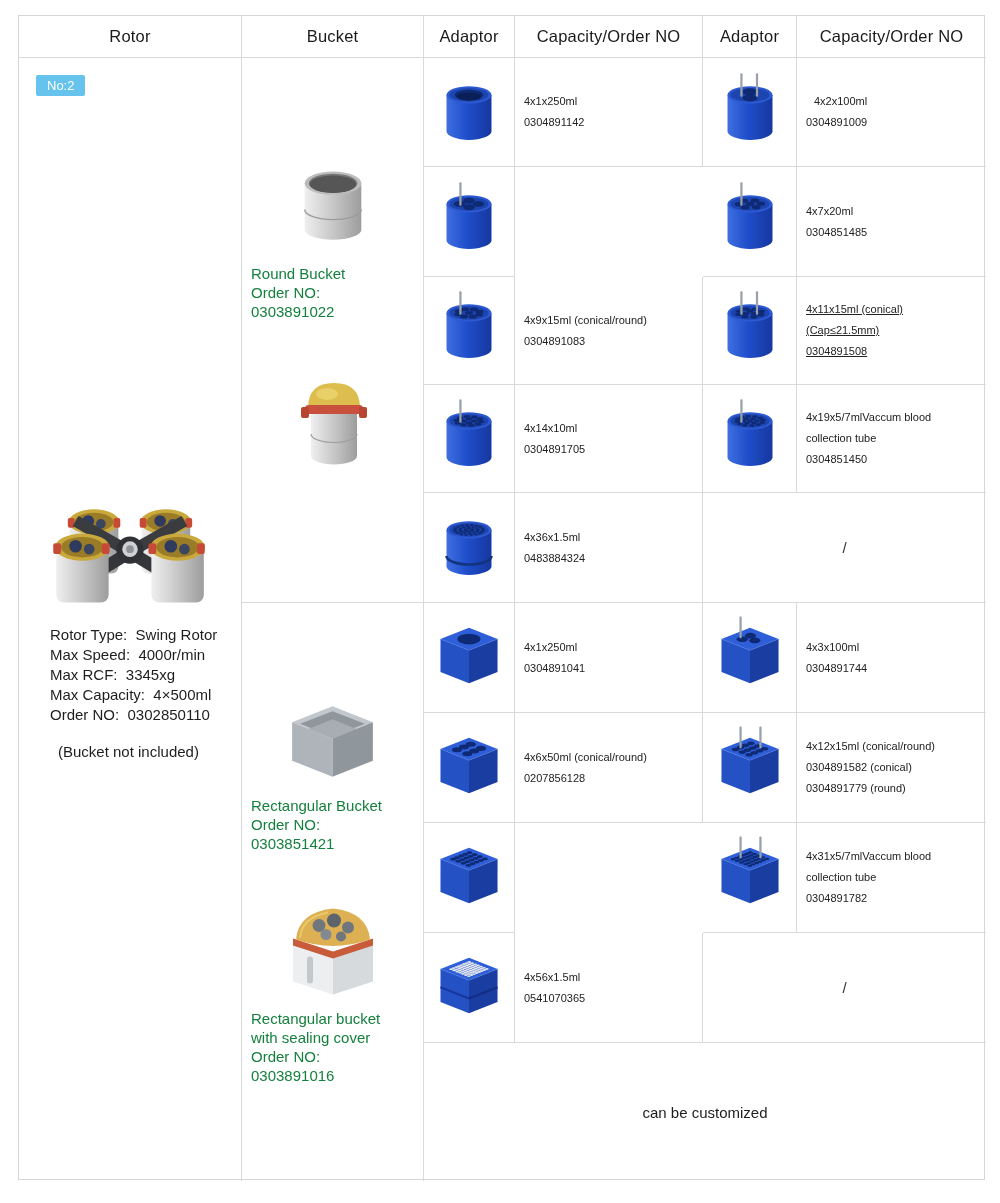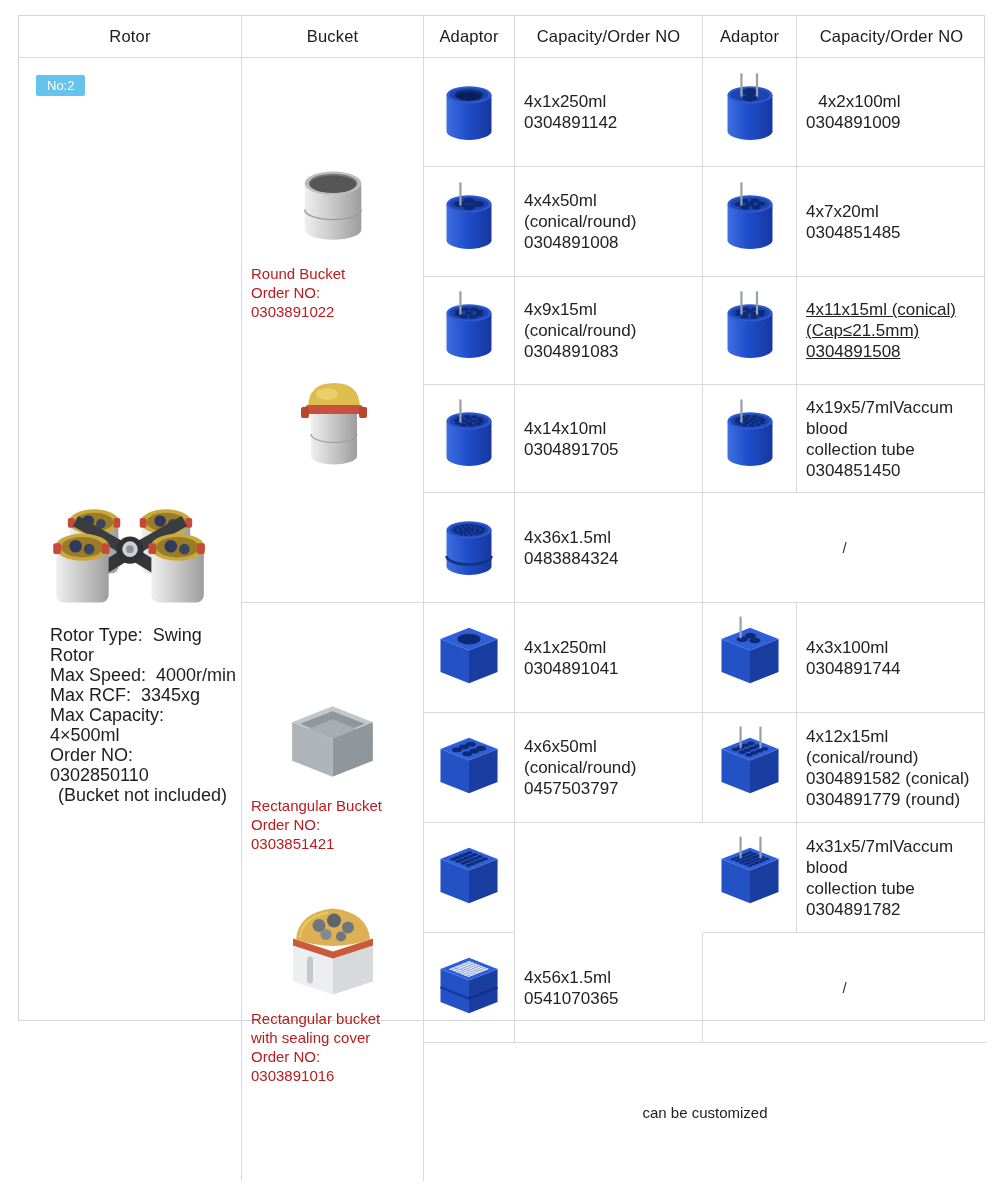--- a/index.html
+++ b/index.html
@@ -3,55 +3,55 @@
 <meta charset="utf-8">
 <style>
   * { margin:0; padding:0; box-sizing:border-box; }
   html,body { background:#ffffff; }
   body {
     width:1000px; height:1203px; position:relative;
     font-family:"Liberation Sans","DejaVu Sans",sans-serif;
     color:#222222;
   }
   .tbl {
-    position:absolute; left:18px; top:15px; width:967px; height:1006px;
+    position:absolute; left:18px; top:15px; width:967px; height:1165px;
     display:grid;
     grid-template-columns:223px 182px 91px 188px 94px 189px;
     grid-template-rows:42px 109px 110px 108px 108px 110px 110px 110px 110px 110px 138px;
     border:1px solid #d6d6d6;
     background:#ffffff;
   }
   .c { border-right:1px solid #d9d9d9; border-bottom:1px solid #d9d9d9; position:relative; }
   .nr { border-right:none; }
   .nb { border-bottom:none; }
   .hdr {
     display:flex; align-items:center; justify-content:center;
     font-size:16.5px; color:#1a1a1a; letter-spacing:0.2px;
   }
   .imgcell { display:flex; align-items:center; justify-content:center; }
   .cap {
     display:flex; align-items:center; padding-left:9px; padding-right:1px;
-    font-size:17px; line-height:21px; white-space:pre-line; color:#222;
+    font-size:11px; line-height:21px; white-space:pre-line; color:#222;
   }
   .center { display:flex; align-items:center; justify-content:center; font-size:15px; }
   .badge {
     position:absolute; left:17px; top:17px;
     background:#65c3ee; color:#ffffff; font-size:13px;
     padding:3px 11px; border-radius:2px;
   }
   .rotor-img { position:absolute; top:428px; left:50%; transform:translateX(-50%); }
   .specs {
     position:absolute; top:567px; left:31px; right:4px;
-    font-size:18px; line-height:20px; color:#1e1e1e;
+    font-size:15px; line-height:20px; color:#1e1e1e;
   }
-  .specs .indent { padding-left:8px; }
+  .specs .indent { padding-left:8px;margin-top:17px; }
   .bk-img { position:absolute; left:50%; transform:translateX(-50%); }
   .bk-label {
     position:absolute; left:9px; right:15px;
-    font-size:15px; line-height:19px; color:#b91c1c;
+    font-size:15px; line-height:19px; color:#15803d;
   }
   .slash { font-size:15px; color:#333; }
   .footer-cell { display:flex; align-items:center; justify-content:center; font-size:15px; color:#1e1e1e; }
 </style>
 </head>
 <body>
 
 <div class="tbl">
 
   <div class="c hdr">Rotor</div>
@@ -241,22 +241,20 @@
           <path d="M19,30 L19,72 A26,10 0 0 0 71,72 L71,30 Z" fill="url(#gcyl)"></path>
           <ellipse cx="45" cy="30" rx="26" ry="10" fill="#2d5ad2"></ellipse>
           <ellipse cx="45" cy="30" rx="22.5" ry="8" fill="#1d45b0"></ellipse>
           <ellipse cx="45.0" cy="26.2" rx="6.8" ry="3.3" fill="#0e2a74"></ellipse>
           <ellipse cx="55.9" cy="30.0" rx="6.8" ry="3.3" fill="#0e2a74"></ellipse>
           <ellipse cx="45.0" cy="33.8" rx="6.8" ry="3.3" fill="#0e2a74"></ellipse>
           <ellipse cx="34.1" cy="30.0" rx="6.8" ry="3.3" fill="#0e2a74"></ellipse>
           <rect x="33.8" y="5" width="2.6" height="27" rx="1" fill="#9aa1a8"></rect>
         </svg></div>
     </div>
-  <div class="c cap" style="grid-column:4; grid-row:3;">4x4x50ml (conical/round)
-0304891008</div>
   <div class="c imgcell" style="grid-column:5; grid-row:3;">
       <div><svg width="78" height="83" viewBox="0 0 90 96">
           <defs>
             <linearGradient id="gcyl" x1="0" y1="0" x2="1" y2="0">
               <stop offset="0" stop-color="#3f6fe0"></stop>
               <stop offset="0.45" stop-color="#1f4ecb"></stop>
               <stop offset="1" stop-color="#16379f"></stop>
             </linearGradient>
           </defs>
           <path d="M19,30 L19,72 A26,10 0 0 0 71,72 L71,30 Z" fill="url(#gcyl)"></path>
@@ -511,21 +509,21 @@
           <polyline points="12,29 45,42 78,29" fill="none" stroke="#4a77e8" stroke-width="1" opacity="0.6"></polyline>
           <ellipse cx="31.1" cy="29.8" rx="5.8" ry="2.9" fill="#0e2a74"></ellipse>
           <ellipse cx="39.1" cy="26.7" rx="5.8" ry="2.9" fill="#0e2a74"></ellipse>
           <ellipse cx="47.0" cy="23.5" rx="5.8" ry="2.9" fill="#0e2a74"></ellipse>
           <ellipse cx="43.0" cy="34.5" rx="5.8" ry="2.9" fill="#0e2a74"></ellipse>
           <ellipse cx="50.9" cy="31.3" rx="5.8" ry="2.9" fill="#0e2a74"></ellipse>
           <ellipse cx="58.9" cy="28.2" rx="5.8" ry="2.9" fill="#0e2a74"></ellipse>
         </svg></div>
     </div>
   <div class="c cap" style="grid-column:4; grid-row:8;">4x6x50ml (conical/round)
-0457503797</div>
+0207856128</div>
   <div class="c imgcell" style="grid-column:5; grid-row:8;">
       <div><svg width="78" height="83" viewBox="0 0 90 96">
           <defs>
             <linearGradient id="gcyl" x1="0" y1="0" x2="1" y2="0">
               <stop offset="0" stop-color="#3f6fe0"></stop>
               <stop offset="0.45" stop-color="#1f4ecb"></stop>
               <stop offset="1" stop-color="#16379f"></stop>
             </linearGradient>
           </defs>
           <polygon points="45,16 78,29 45,42 12,29" fill="#2f5fd8"></polygon>

